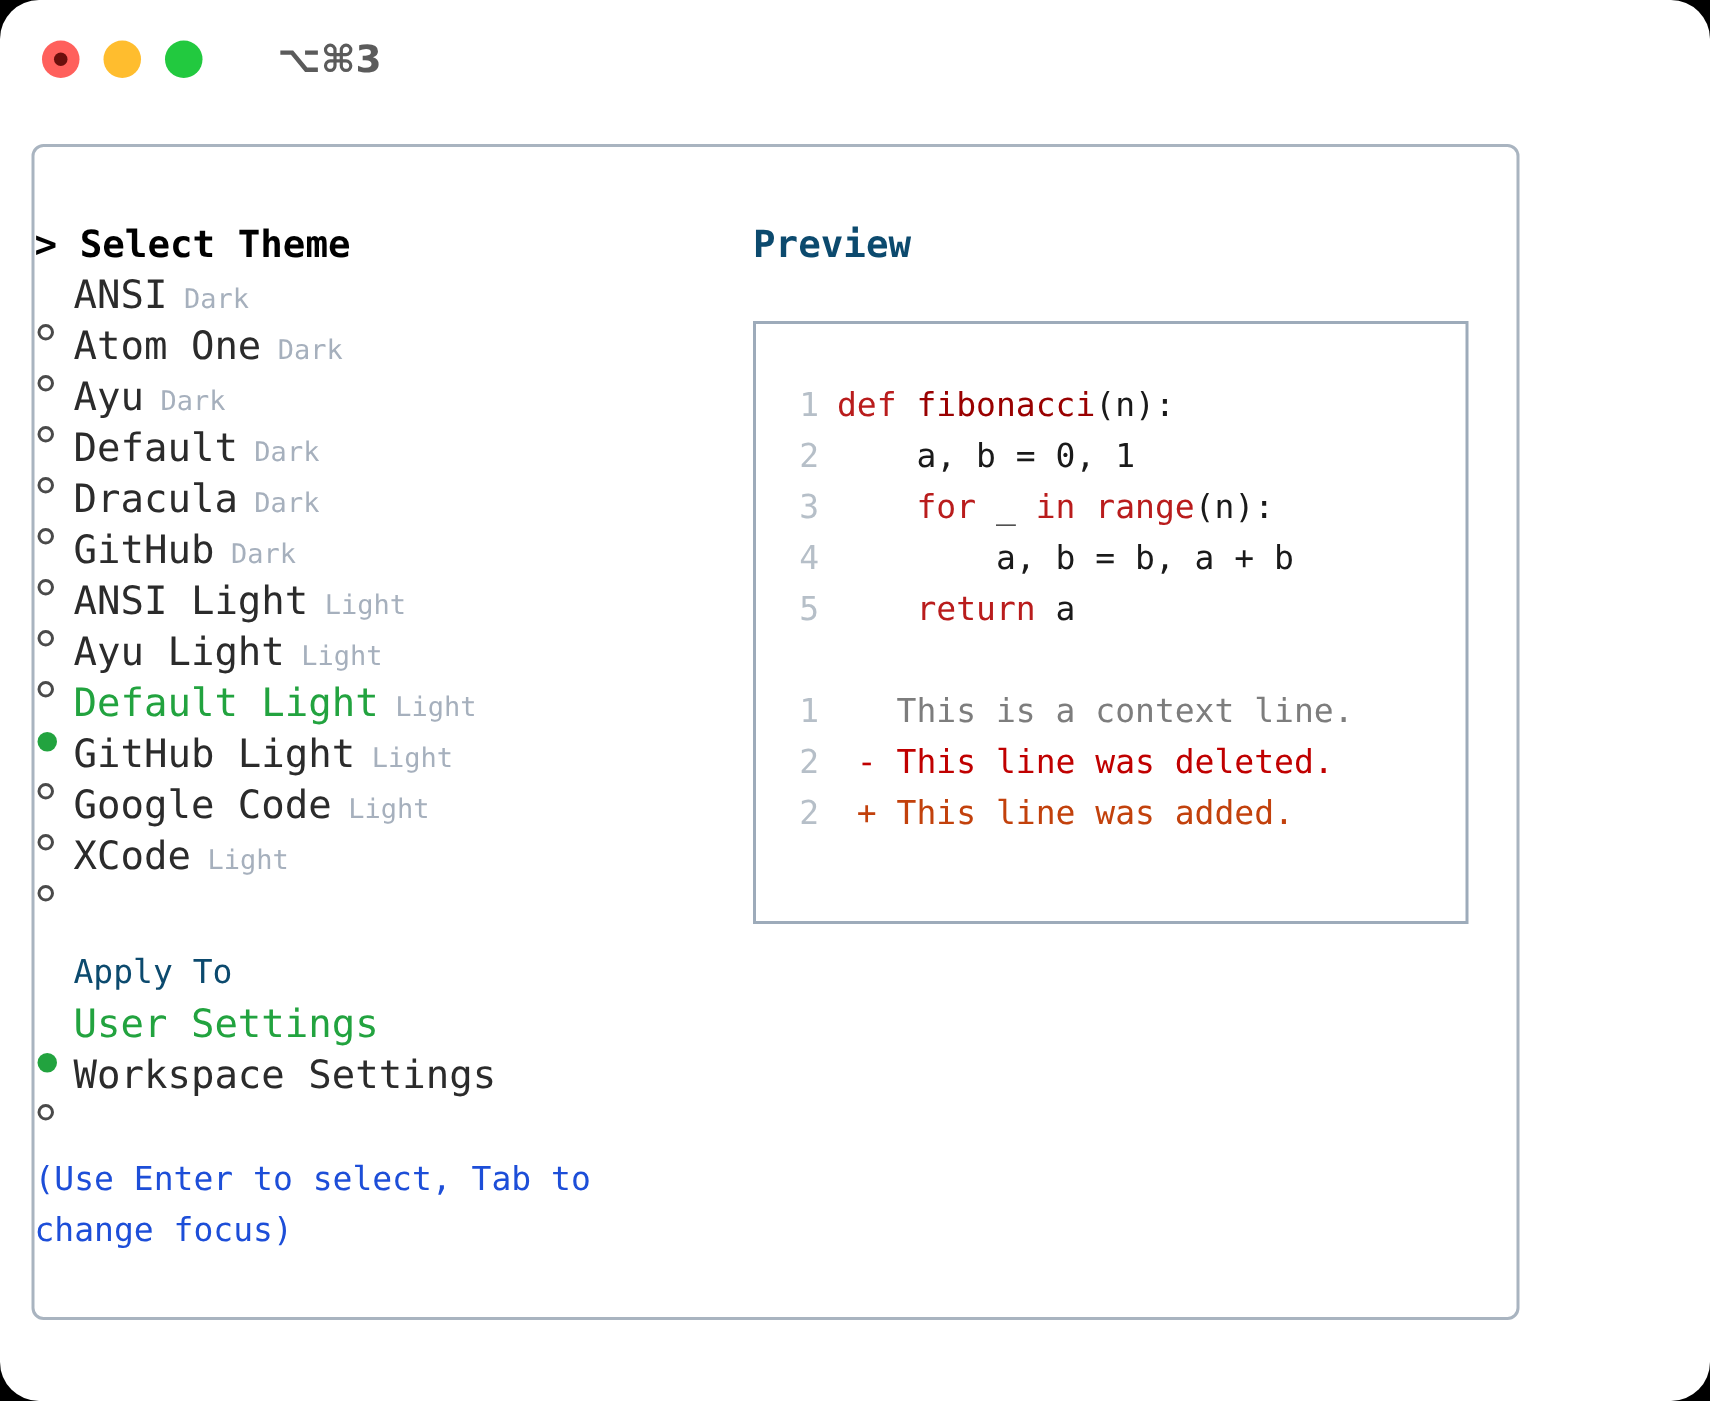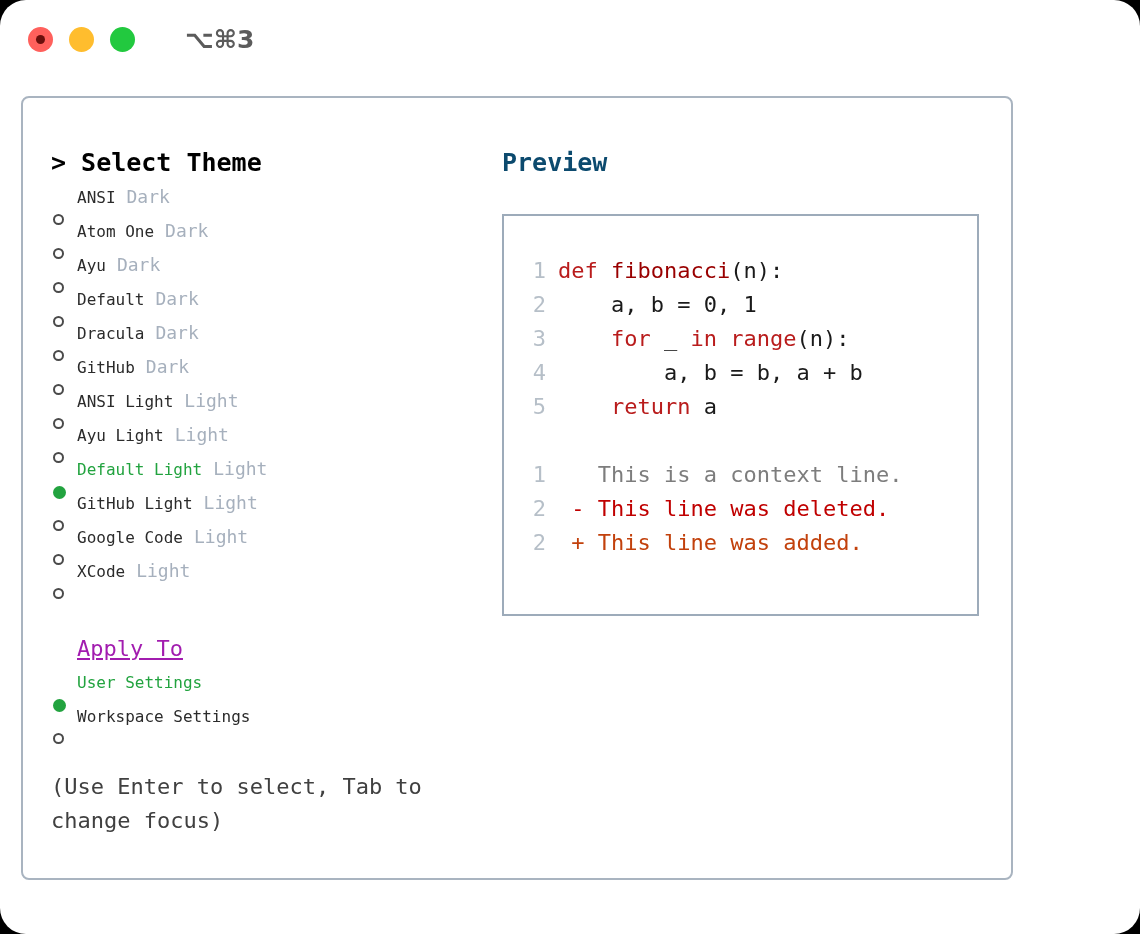--- a/index.html
+++ b/index.html
@@ -84,21 +84,21 @@
   .columns {
     position: absolute;
     left: 0; top: 0;
     width: 100%;
     height: 100%;
   }
 
   
   .left-col {
     position: absolute;
-    left: 28px;
+    left: 0;
     top: 48px;
     width: 440px;
   }
 
   .prompt-title {
     font-size: 25px;
     font-weight: bold;
     color: #000000;
     line-height: 34px;
     white-space: pre;
@@ -136,46 +136,45 @@
     left: 2px;
     top: 11px;
     width: 13px;
     height: 13px;
     background: #22a33f;
     border-radius: 50%;
     box-sizing: border-box;
   }
 
   .name {
-    font-size: 16px;
+    font-size: 26px;
     color: #2b2b2b;
   }
   .row.selected .name { color: #22a33f; }
 
   .variant {
     font-size: 18px;
     color: #a6b0bd;
     padding-left: 11px;
   }
 
   .section-gap { height: 44px; }
 
   .section-head {
     font-size: 22px;
-    color: #a21caf;
+    color: #0c4a6e;
     line-height: 34px;
     padding-left: 26px;
     white-space: pre;
-    text-decoration: underline;
   }
 
   .hint {
     margin-top: 36px;
     font-size: 22px;
-    color: #404040;
+    color: #1d4ed8;
     line-height: 34px;
     width: 410px;
   }
 
   
   .right-col {
     position: absolute;
     left: 479px;
     top: 48px;
     width: 490px;

